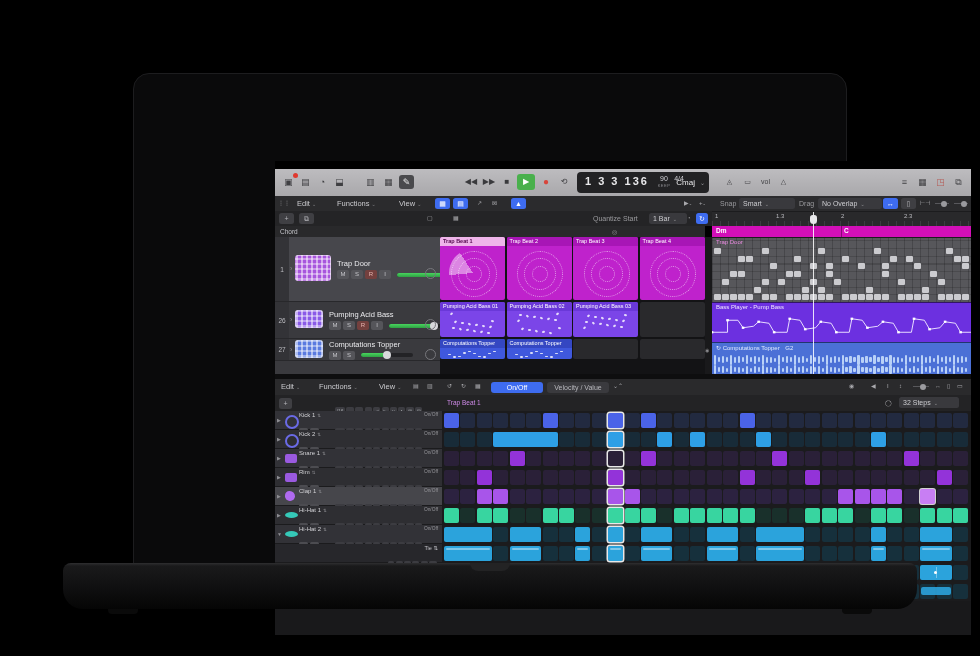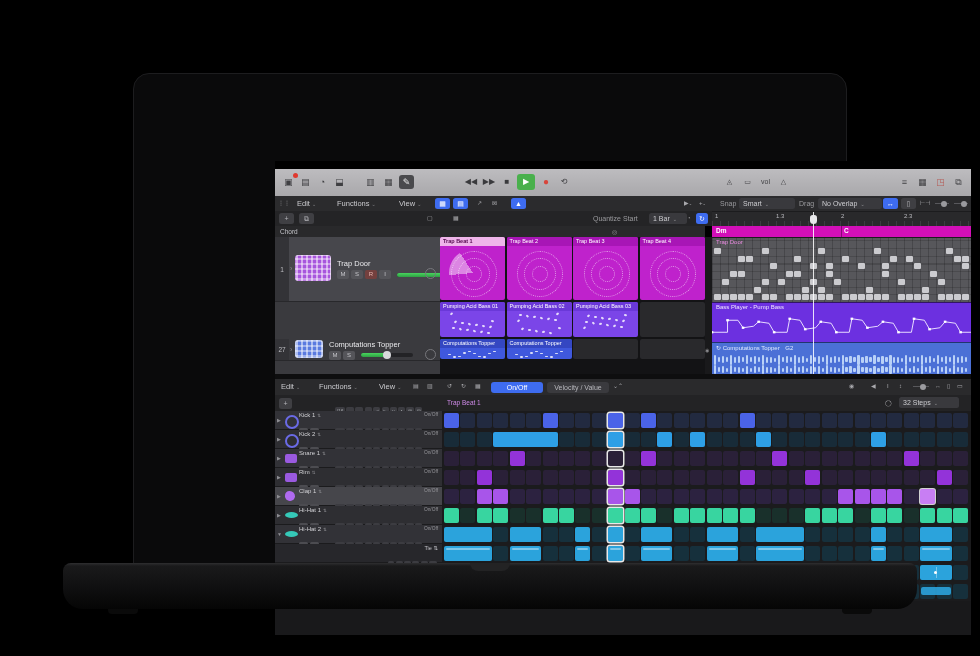--- a/index.html
+++ b/index.html
@@ -136,20 +136,28 @@
 </head>
 <body>
 
 <div class="stage">
   <div class="lid">
     <div class="screen">
 
       <div class="tb1">
         <span id="tb1-left"></span>
         <span id="tb1-transport"></span>
+        <div class="lcd">
+          <span class="lcd-pos">1 3 3 136</span>
+          <span class="lcd-sec" style="left:78px;width:18px;">
+            <span>90</span><span class="lcd-sub">KEEP</span></span>
+          <span class="lcd-sec" style="left:96px;width:12px;">4/4</span>
+          <span class="lcd-key">Cmaj</span>
+          <span class="lcd-car">⌄</span>
+        </div>
         <span id="tb1-mid"></span>
         <span id="tb1-right"></span>
       <span class="ic" style="left: 6px;">▣<span class="badge"></span></span><span class="ic" style="left: 23px;">▤</span><span class="ic" style="left: 40px;">◔</span><span class="ic" style="left: 57px;">⬓</span><span class="ic" style="left: 88px;">▥</span><span class="ic" style="left: 106px;">▦</span><span class="ic active" style="left: 124px;">✎</span><span class="tr-btn" style="left: 188px;">◀◀</span><span class="tr-btn" style="left: 206px;">▶▶</span><span class="tr-btn" style="left: 224px;">■</span><span class="tr-btn play" style="left: 242px;">▶</span><span class="tr-btn record" style="left: 263px;">●</span><span class="tr-btn" style="left: 281px;">⟲</span><span class="ic" style="left: 447px; font-size: 7px;">◬</span><span class="ic" style="left: 465px; font-size: 7px;">▭</span><span class="ic" style="left: 483px; font-size: 7px;">vol</span><span class="ic" style="left: 501px; font-size: 7px;">△</span><span class="ic" style="left: 622px;">≡</span><span class="ic" style="left: 640px;">▦</span><span class="ic" style="left: 658px; color: rgb(181, 90, 84);">◳</span><span class="ic" style="left: 676px;">⧉</span></div>
 
       <div class="tb2">
         <span class="mini" style="left:3px;">⋮⋮</span>
         <span class="menu" style="left:22px;"><span>Edit</span><span class="car">⌄</span></span>
         <span class="menu" style="left:62px;"><span>Functions</span><span class="car">⌄</span></span>
         <span class="menu" style="left:124px;"><span>View</span><span class="car">⌄</span></span>
         <span class="tgl blue" style="left:160px;">▦</span>
@@ -198,20 +206,35 @@
             <span class="tname" style="left: 62px; top: 22px;">Trap Door</span>
             <span class="tbtn" style="left: 62px; top: 33px;">M</span>
             <span class="tbtn" style="left: 76px; top: 33px;">S</span>
             <span class="tbtn r" style="left: 90px; top: 33px;">R</span>
             <span class="tbtn" style="left: 104px; top: 33px;">I</span>
             <span class="vtrack" style="left: 122px; top: 35.5px; width: 62px;">
               <span class="vfill" style="width: 48.36px;"></span>
               <span class="vknob" style="left: 44.36px;"></span>
             </span>
             <span class="pan" style="left: 150px; top: 31px;"></span>
+          </div>
+          <div class="trk" style="top: 65px; height: 36px;">
+            <div class="tnum">26</div>
+            <span class="tdisc" style="top: 14px;">›</span>
+            <span class="ticon" style="left: 20px; top: 8px; width: 26px; height: 16px; background-color: rgb(138, 90, 232);"></span>
+            <span class="tname" style="left: 54px; top: 8px;">Pumping Acid Bass</span>
+            <span class="tbtn" style="left: 54px; top: 19px;">M</span>
+            <span class="tbtn" style="left: 68px; top: 19px;">S</span>
+            <span class="tbtn r" style="left: 82px; top: 19px;">R</span>
+            <span class="tbtn" style="left: 96px; top: 19px;">I</span>
+            <span class="vtrack" style="left: 114px; top: 21.5px; width: 62px;">
+              <span class="vfill" style="width: 44.64px;"></span>
+              <span class="vknob" style="left: 40.64px;"></span>
+            </span>
+            <span class="pan" style="left: 150px; top: 17px;"></span>
           </div>
           <div class="trk" style="top: 102px; height: 21px;">
             <div class="tnum">27</div>
             <span class="tdisc" style="top: 6.5px;">›</span>
             <span class="ticon" style="left: 20px; top: 0.5px; width: 26px; height: 16px; background-color: rgb(90, 122, 224);"></span>
             <span class="tname" style="left: 54px; top: 0.5px;">Computations Topper</span>
             <span class="tbtn" style="left: 54px; top: 11.5px;">M</span>
             <span class="tbtn" style="left: 68px; top: 11.5px;">S</span>
             <span class="vtrack" style="left: 86px; top: 14px; width: 52px;">
               <span class="vfill" style="width: 26px;"></span>

